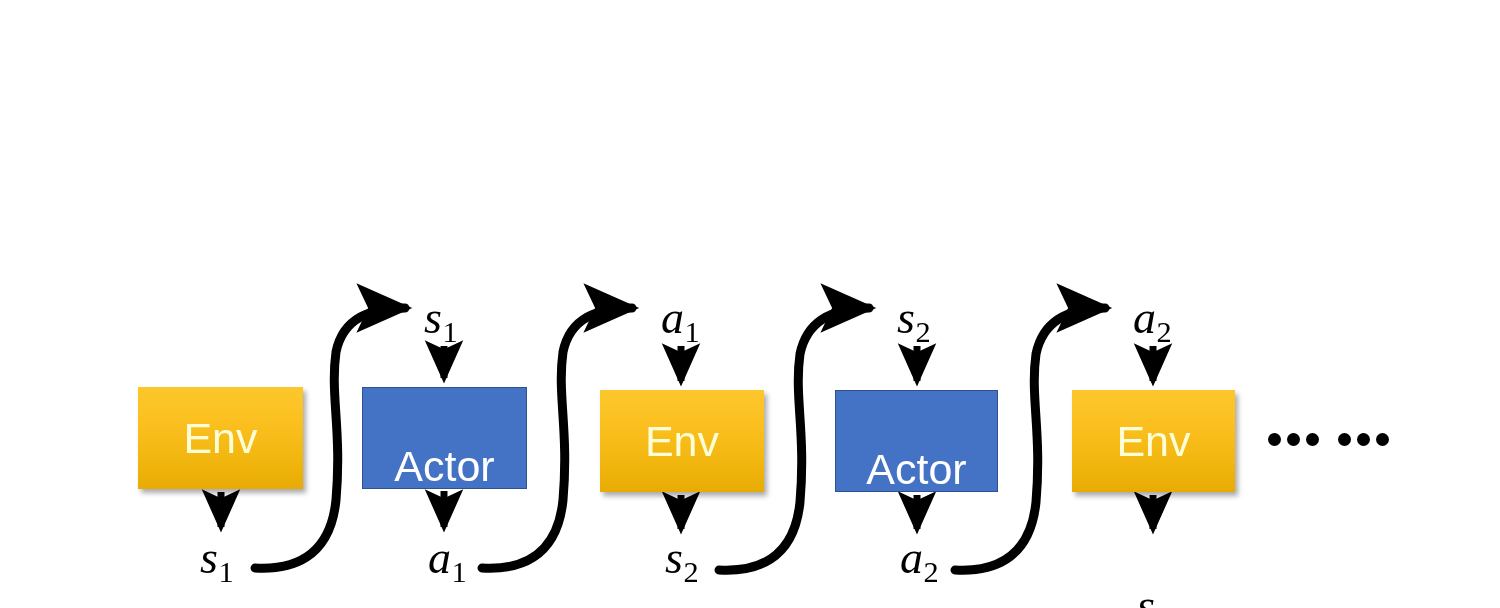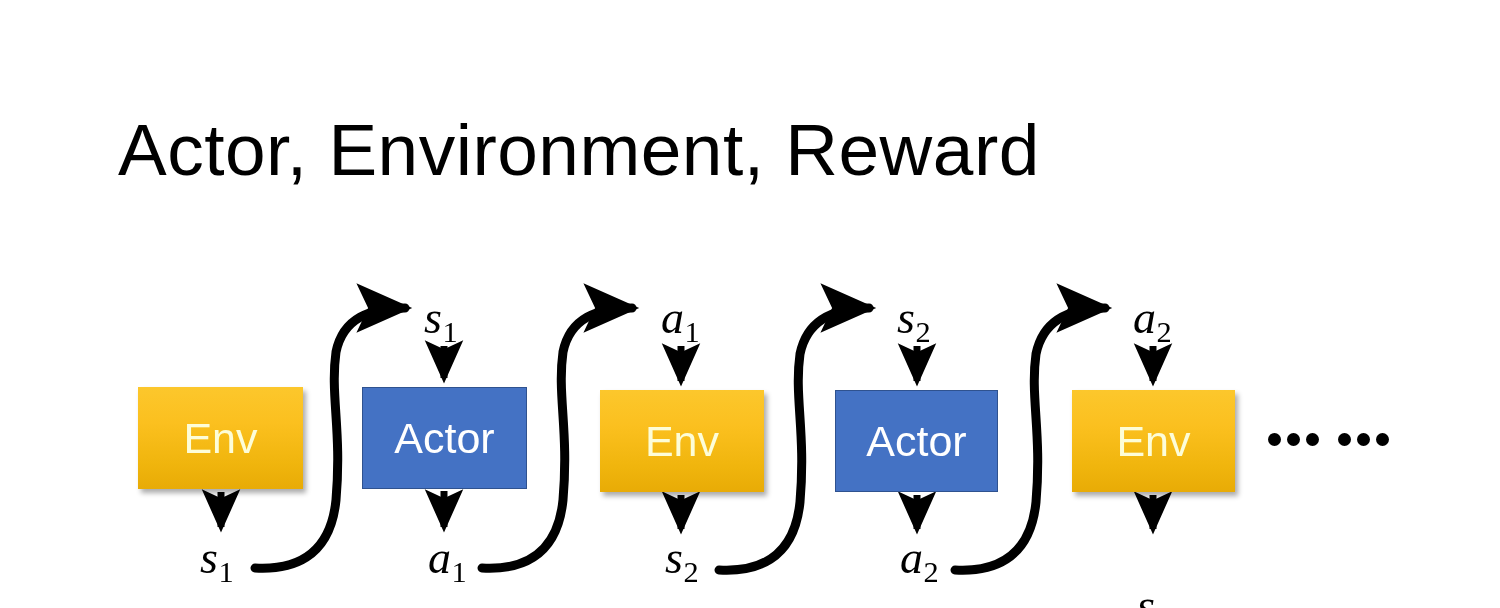--- a/index.html
+++ b/index.html
@@ -48,20 +48,21 @@
     justify-content: center;
     box-sizing: border-box;
   }
   .node-box.env {
     background: linear-gradient(to bottom, #fcc72c 0%, #fbc01f 35%, #f0b50d 75%, #e8ab06 100%);
     box-shadow: 3px 4px 5px rgba(0,0,0,0.33);
   }
   .node-box.actor {
     background: #4472c4;
     border: 1px solid #2f528f;
+    align-items: flex-end;
   }
   .node-label {
     font-family: "Liberation Sans", sans-serif;
     font-weight: 400;
     font-size: 43px;
     line-height: 1;
     user-select: none;
   }
   .node-box.env .node-label { color: #fdfdd8; }
   .node-box.actor .node-label { color: #ffffff; }
@@ -99,21 +100,20 @@
     border-radius: 50%;
     background: #000000;
   }
   #ellipsis .gap { width: 7px; height: 1px; }
 </style>
 </head>
 <body>
 
 <div id="page">
 
-  <div id="slide-title">Actor, Environment, Reward</div>
 
   <svg id="diagram-svg" viewBox="0 0 1500 608" xmlns="http://www.w3.org/2000/svg">
     <defs>
       <marker id="ah" markerWidth="7" markerHeight="7" refX="5.4" refY="3.1" orient="auto" markerUnits="strokeWidth">
         <path d="M0,0.35 L6.2,3.1 L0,5.85 L1.3,3.1 Z" fill="#000000"></path>
       </marker>
     </defs>
 
     <g stroke="#000000" stroke-width="7" fill="none" marker-end="url(#ah)">
       <path d="M444,346 L444,378"></path>

